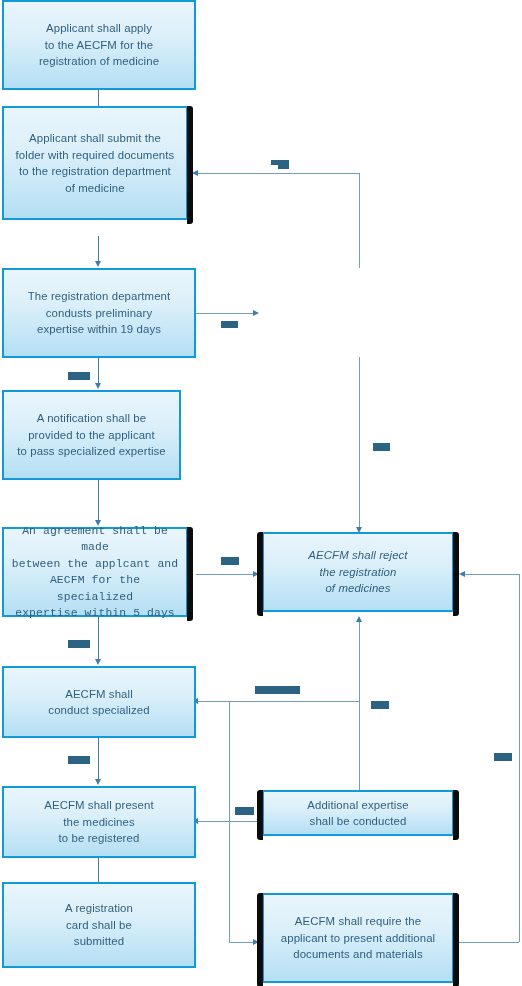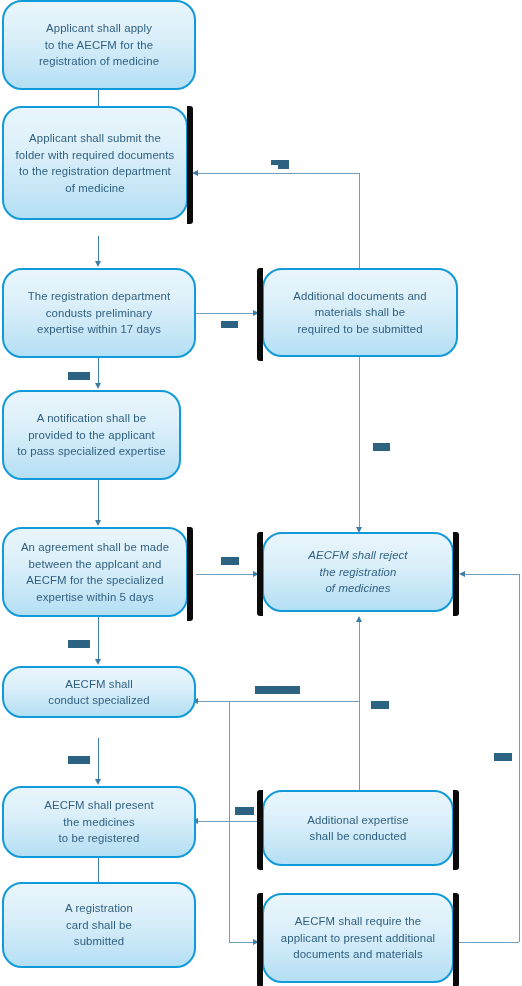--- a/index.html
+++ b/index.html
@@ -13,21 +13,21 @@
     width:522px;
     height:986px;
     background:#ffffff;
     overflow:hidden;
   }
   
   .node{
     position:absolute;
     box-sizing:border-box;
     border:2px solid #119ad9;
-    border-radius:20px;
+    border-radius:0;
     background:linear-gradient(to bottom,#e9f5fb 0%,#dcf0fa 38%,#c3e5f6 78%,#b4dff4 100%);
     display:flex;
     align-items:center;
     justify-content:center;
     text-align:center;
     color:#2f5f80;
     font-size:11.4px;
     line-height:16.5px;
     letter-spacing:.1px;
     padding:2px 6px;
@@ -174,66 +174,61 @@
   <div class="node shadow-r" style="left:2px;top:106px;width:186px;height:114px;">
     <span class="txt">Applicant shall submit the
 folder with required documents
 to the registration department
 of medicine</span>
   </div>
 
   <div class="node" style="left:2px;top:268px;width:194px;height:90px;">
     <span class="txt">The registration department
 condusts preliminary
-expertise within 17 days</span>
+expertise within 19 days</span>
   </div>
 
   <div class="node" style="left:2px;top:390px;width:179px;height:90px;">
     <span class="txt">A notification shall be
 provided to the applicant
 to pass specialized expertise</span>
   </div>
 
-  <div class="node shadow-r" style="left:2px;top:527px;width:186px;height:90px;">
+  <div class="node shadow-r" style="left:2px;top:527px;width:186px;height:90px;font-family:Liberation Mono, monospace;">
     <span class="txt">An agreement shall be made
 between the applcant and
 AECFM for the specialized
 expertise within 5 days</span>
   </div>
 
-  <div class="node" style="left:2px;top:666px;width:194px;height:52px;">
+  <div class="node" style="left:2px;top:666px;width:194px;height:72px;">
     <span class="txt">AECFM shall
 conduct specialized</span>
   </div>
 
   <div class="node" style="left:2px;top:786px;width:194px;height:72px;">
     <span class="txt">AECFM shall present
 the medicines
 to be registered</span>
   </div>
 
   <div class="node" style="left:2px;top:882px;width:194px;height:86px;">
     <span class="txt">A registration
 card shall be
 submitted</span>
   </div>
 
-  <div class="node shadow-l" style="left:262px;top:268px;width:196px;height:89px;">
-    <span class="txt">Additional documents and
-materials shall be
-required to be submitted</span>
-  </div>
 
   <div class="node shadow-l shadow-r" style="left:262px;top:532px;width:192px;height:80px;font-style:italic;">
     <span class="txt">AECFM shall reject
 the registration
 of medicines</span>
   </div>
 
-  <div class="node shadow-l shadow-r" style="left:262px;top:790px;width:192px;height:76px;">
+  <div class="node shadow-l shadow-r" style="left:262px;top:790px;width:192px;height:46px;">
     <span class="txt">Additional expertise
 shall be conducted</span>
   </div>
 
   <div class="node shadow-l shadow-r" style="left:262px;top:893px;width:192px;height:90px;">
     <span class="txt">AECFM shall require the
 applicant to present additional
 documents and materials</span>
   </div>
 

